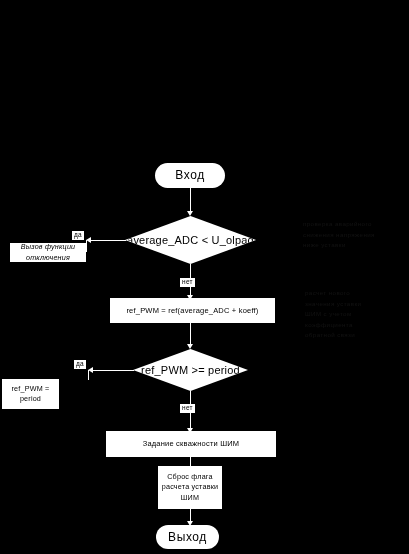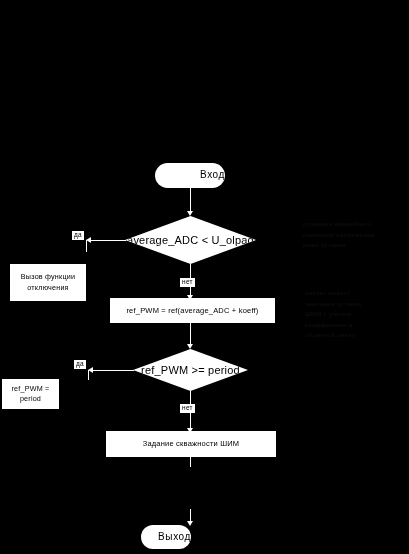--- a/index.html
+++ b/index.html
@@ -27,23 +27,22 @@
     color: #000000;
     display: flex;
     align-items: center;
     justify-content: center;
     text-align: center;
     line-height: 1.25;
     box-sizing: border-box;
   }
   .terminator {
     border-radius: 14px;
-    font-size: 10px;
+    font-size: 12px;
     letter-spacing: 0.6px;
-    justify-content: flex-end;
   }
   .process {
     font-size: 7.5px;
     letter-spacing: 0.2px;
     padding: 2px 15px;
   }
   .process-multi {
     font-size: 7.2px;
     letter-spacing: 0.2px;
     padding: 2px 3px;
@@ -128,21 +127,21 @@
 
   <div class="decision" style="left:125px; top:216px; width:131px; height:48px;">
     <span class="decision-label">average_ADC &lt; U_olpad</span>
   </div>
 
   <div class="hline" style="left:90px; top:240px; width:36px;"></div>
   <div class="arrow-left" style="left:86px; top:236.5px;"></div>
   <div class="edge-label" style="left:72px; top:231px;">да</div>
   <div class="vline" style="left:86px; top:240px; height:12px;"></div>
 
-  <div class="node process process-multi" style="left:10px; top:264px; width:76px; height:37px; white-space:pre-line;">
+  <div class="node process process-multi" style="left:10px; top:243px; width:76px; height:19px; white-space:pre-line;font-style:italic;">
     <span style="white-space:pre-line;">Вызов функции
 отключения</span>
   </div>
 
   <div class="vline" style="left:190px; top:264px; height:34px;"></div>
   <div class="arrow-down" style="left:186.5px; top:295px;"></div>
   <div class="edge-label" style="left:180px; top:278px;">нет</div>
 
   <div class="node process" style="left:110px; top:298px; width:165px; height:25px;">
     <span>ref_PWM = ref(average_ADC + koeff)</span>
@@ -168,25 +167,30 @@
   <div class="vline" style="left:190px; top:391px; height:40px;"></div>
   <div class="arrow-down" style="left:186.5px; top:428px;"></div>
   <div class="edge-label" style="left:180px; top:404px;">нет</div>
 
   <div class="node process" style="left:106px; top:431px; width:170px; height:26px;">
     <span>Задание скважности ШИМ</span>
   </div>
 
   <div class="vline" style="left:190px; top:457px; height:10px;"></div>
 
+  <div class="node process process-multi" style="left:158px; top:466px; width:64px; height:43px; white-space:pre-line;">
+    <span style="white-space:pre-line;">Сброс флага
+расчета уставки
+ШИМ</span>
+  </div>
 
   <div class="vline" style="left:190px; top:509px; height:14px;"></div>
   <div class="arrow-down" style="left:186.5px; top:521px;"></div>
 
-  <div class="node terminator" style="left:141px; top:525px; width:50px; height:24px;">
+  <div class="node terminator" style="left:156px; top:525px; width:63px; height:24px;">
     <span>Выход</span>
   </div>
 
   <div class="annotation" style="left:303px; top:219px;">проверка аварийного
 снижения напряжения
 ниже уставки</div>
 
   <div class="annotation" style="left:305px; top:288px;">расчет нового
 значения уставки
 ШИМ с учетом

